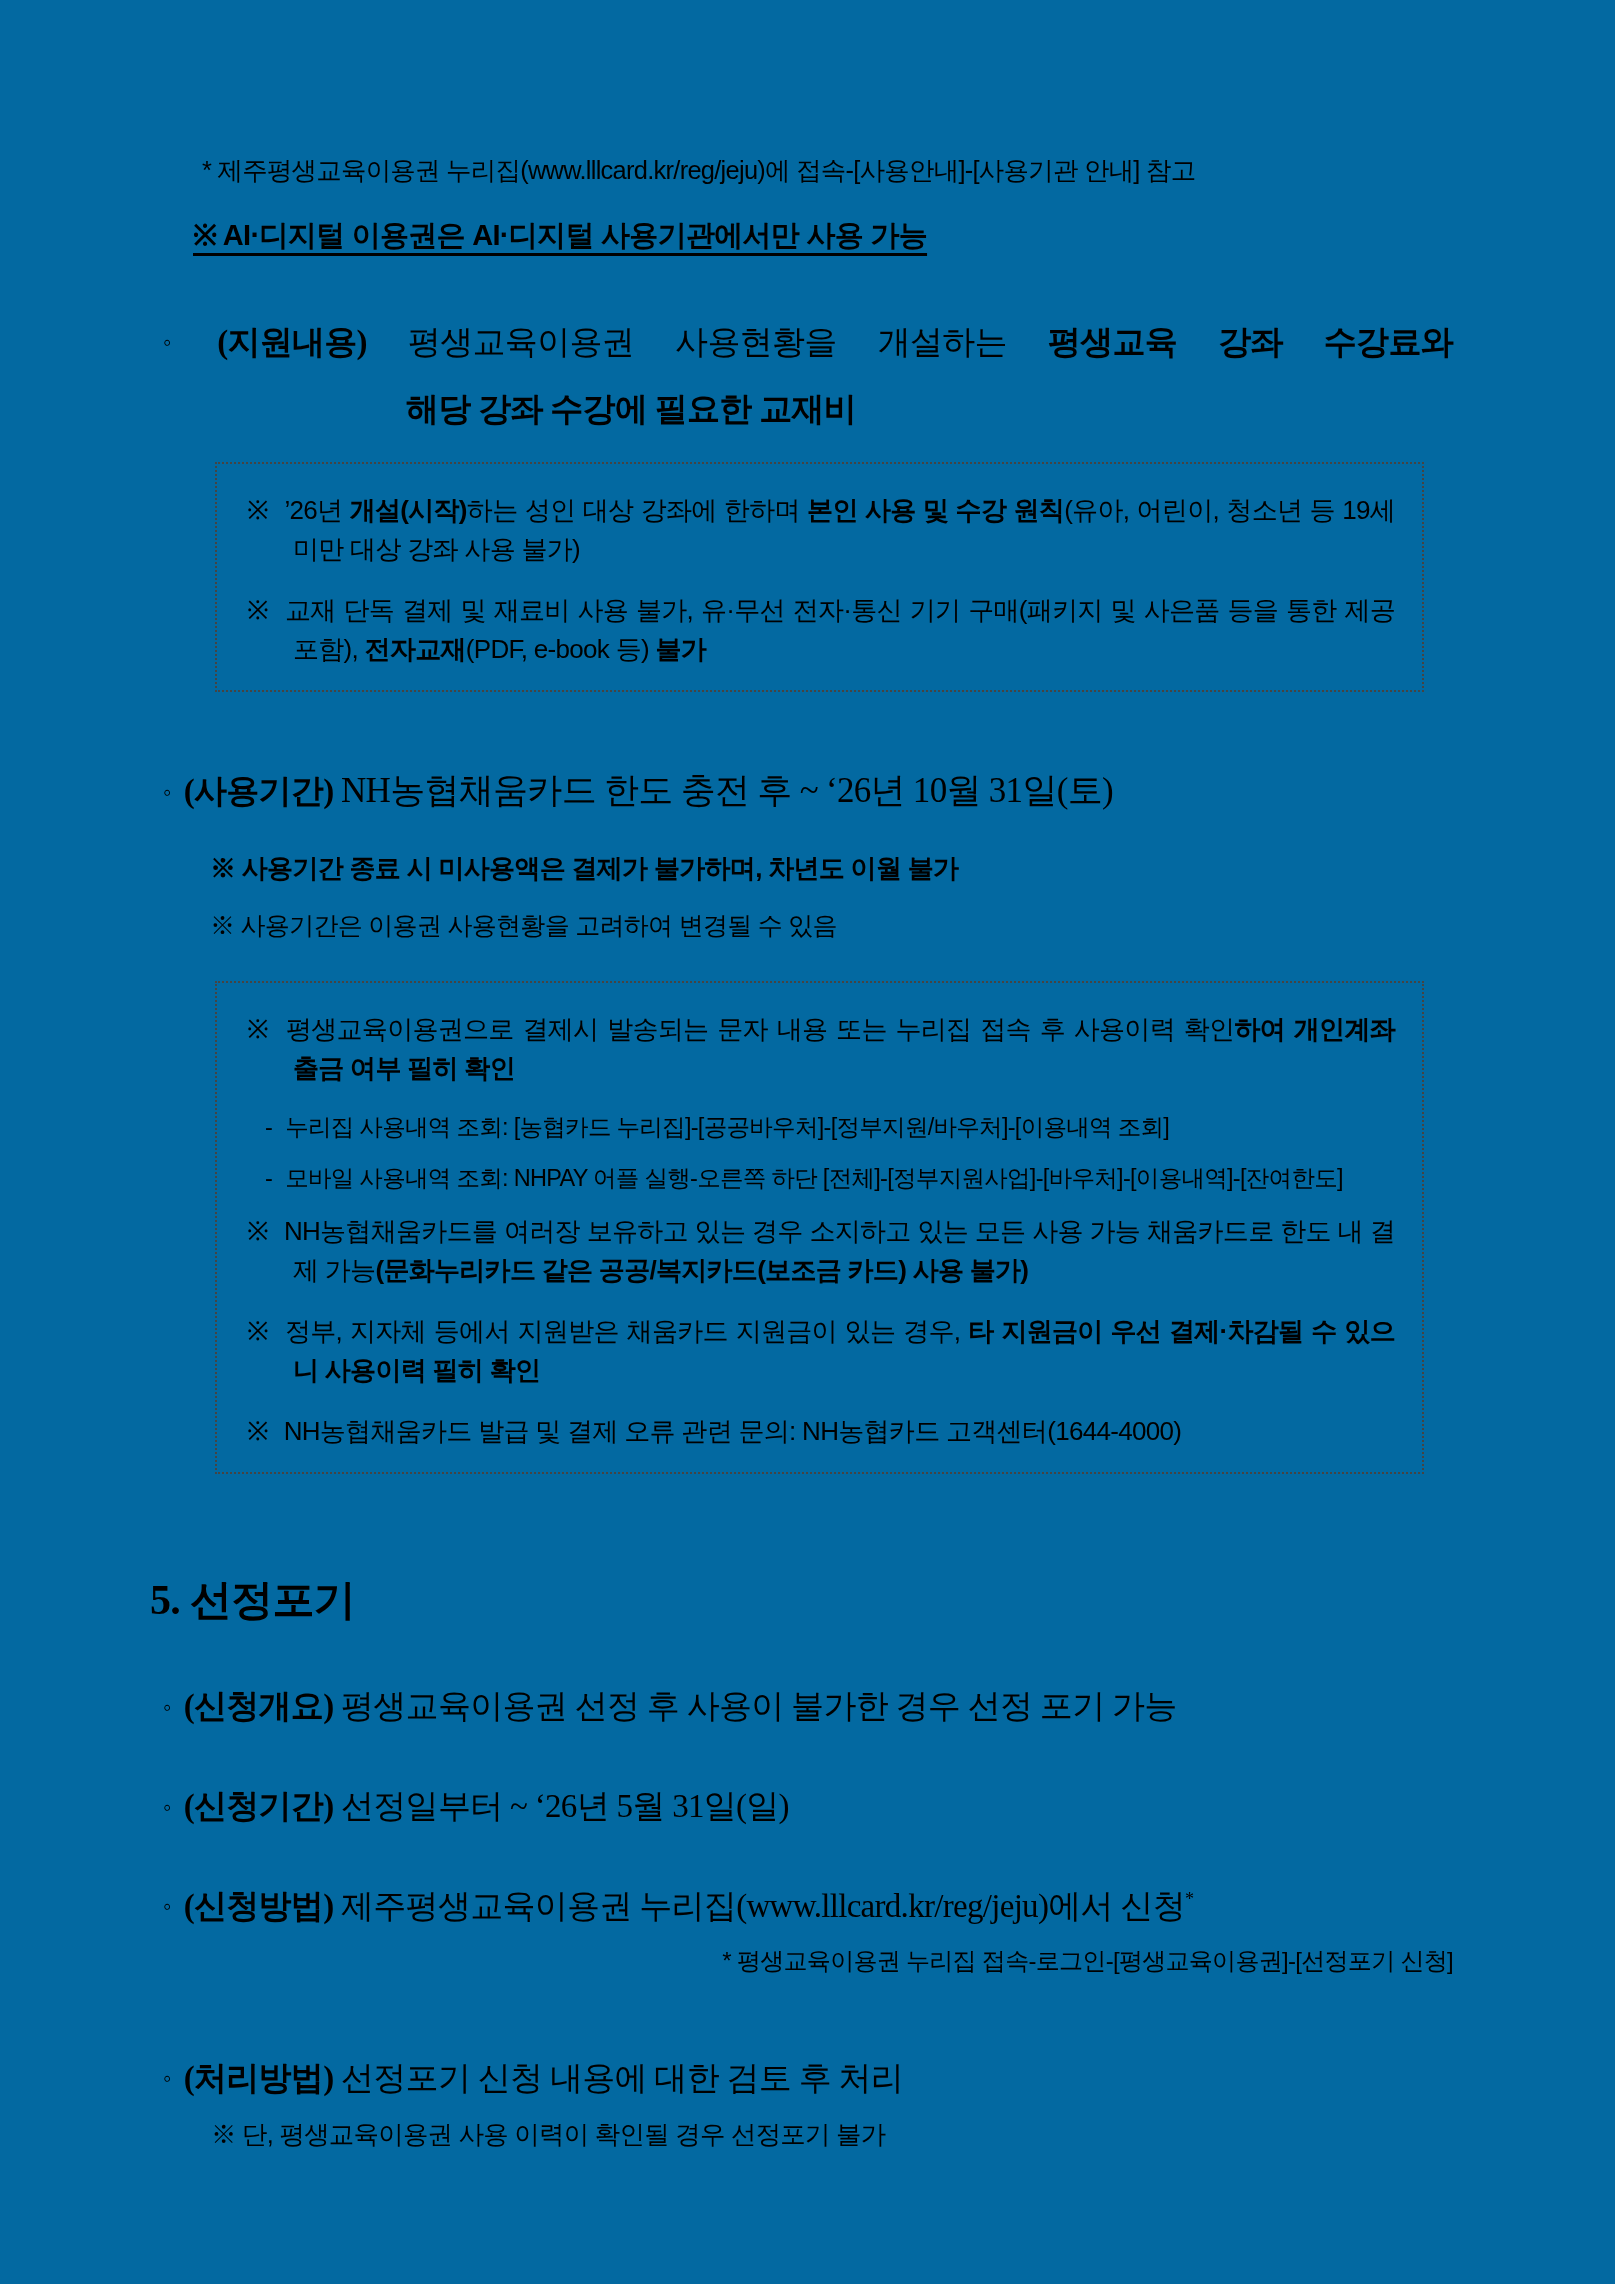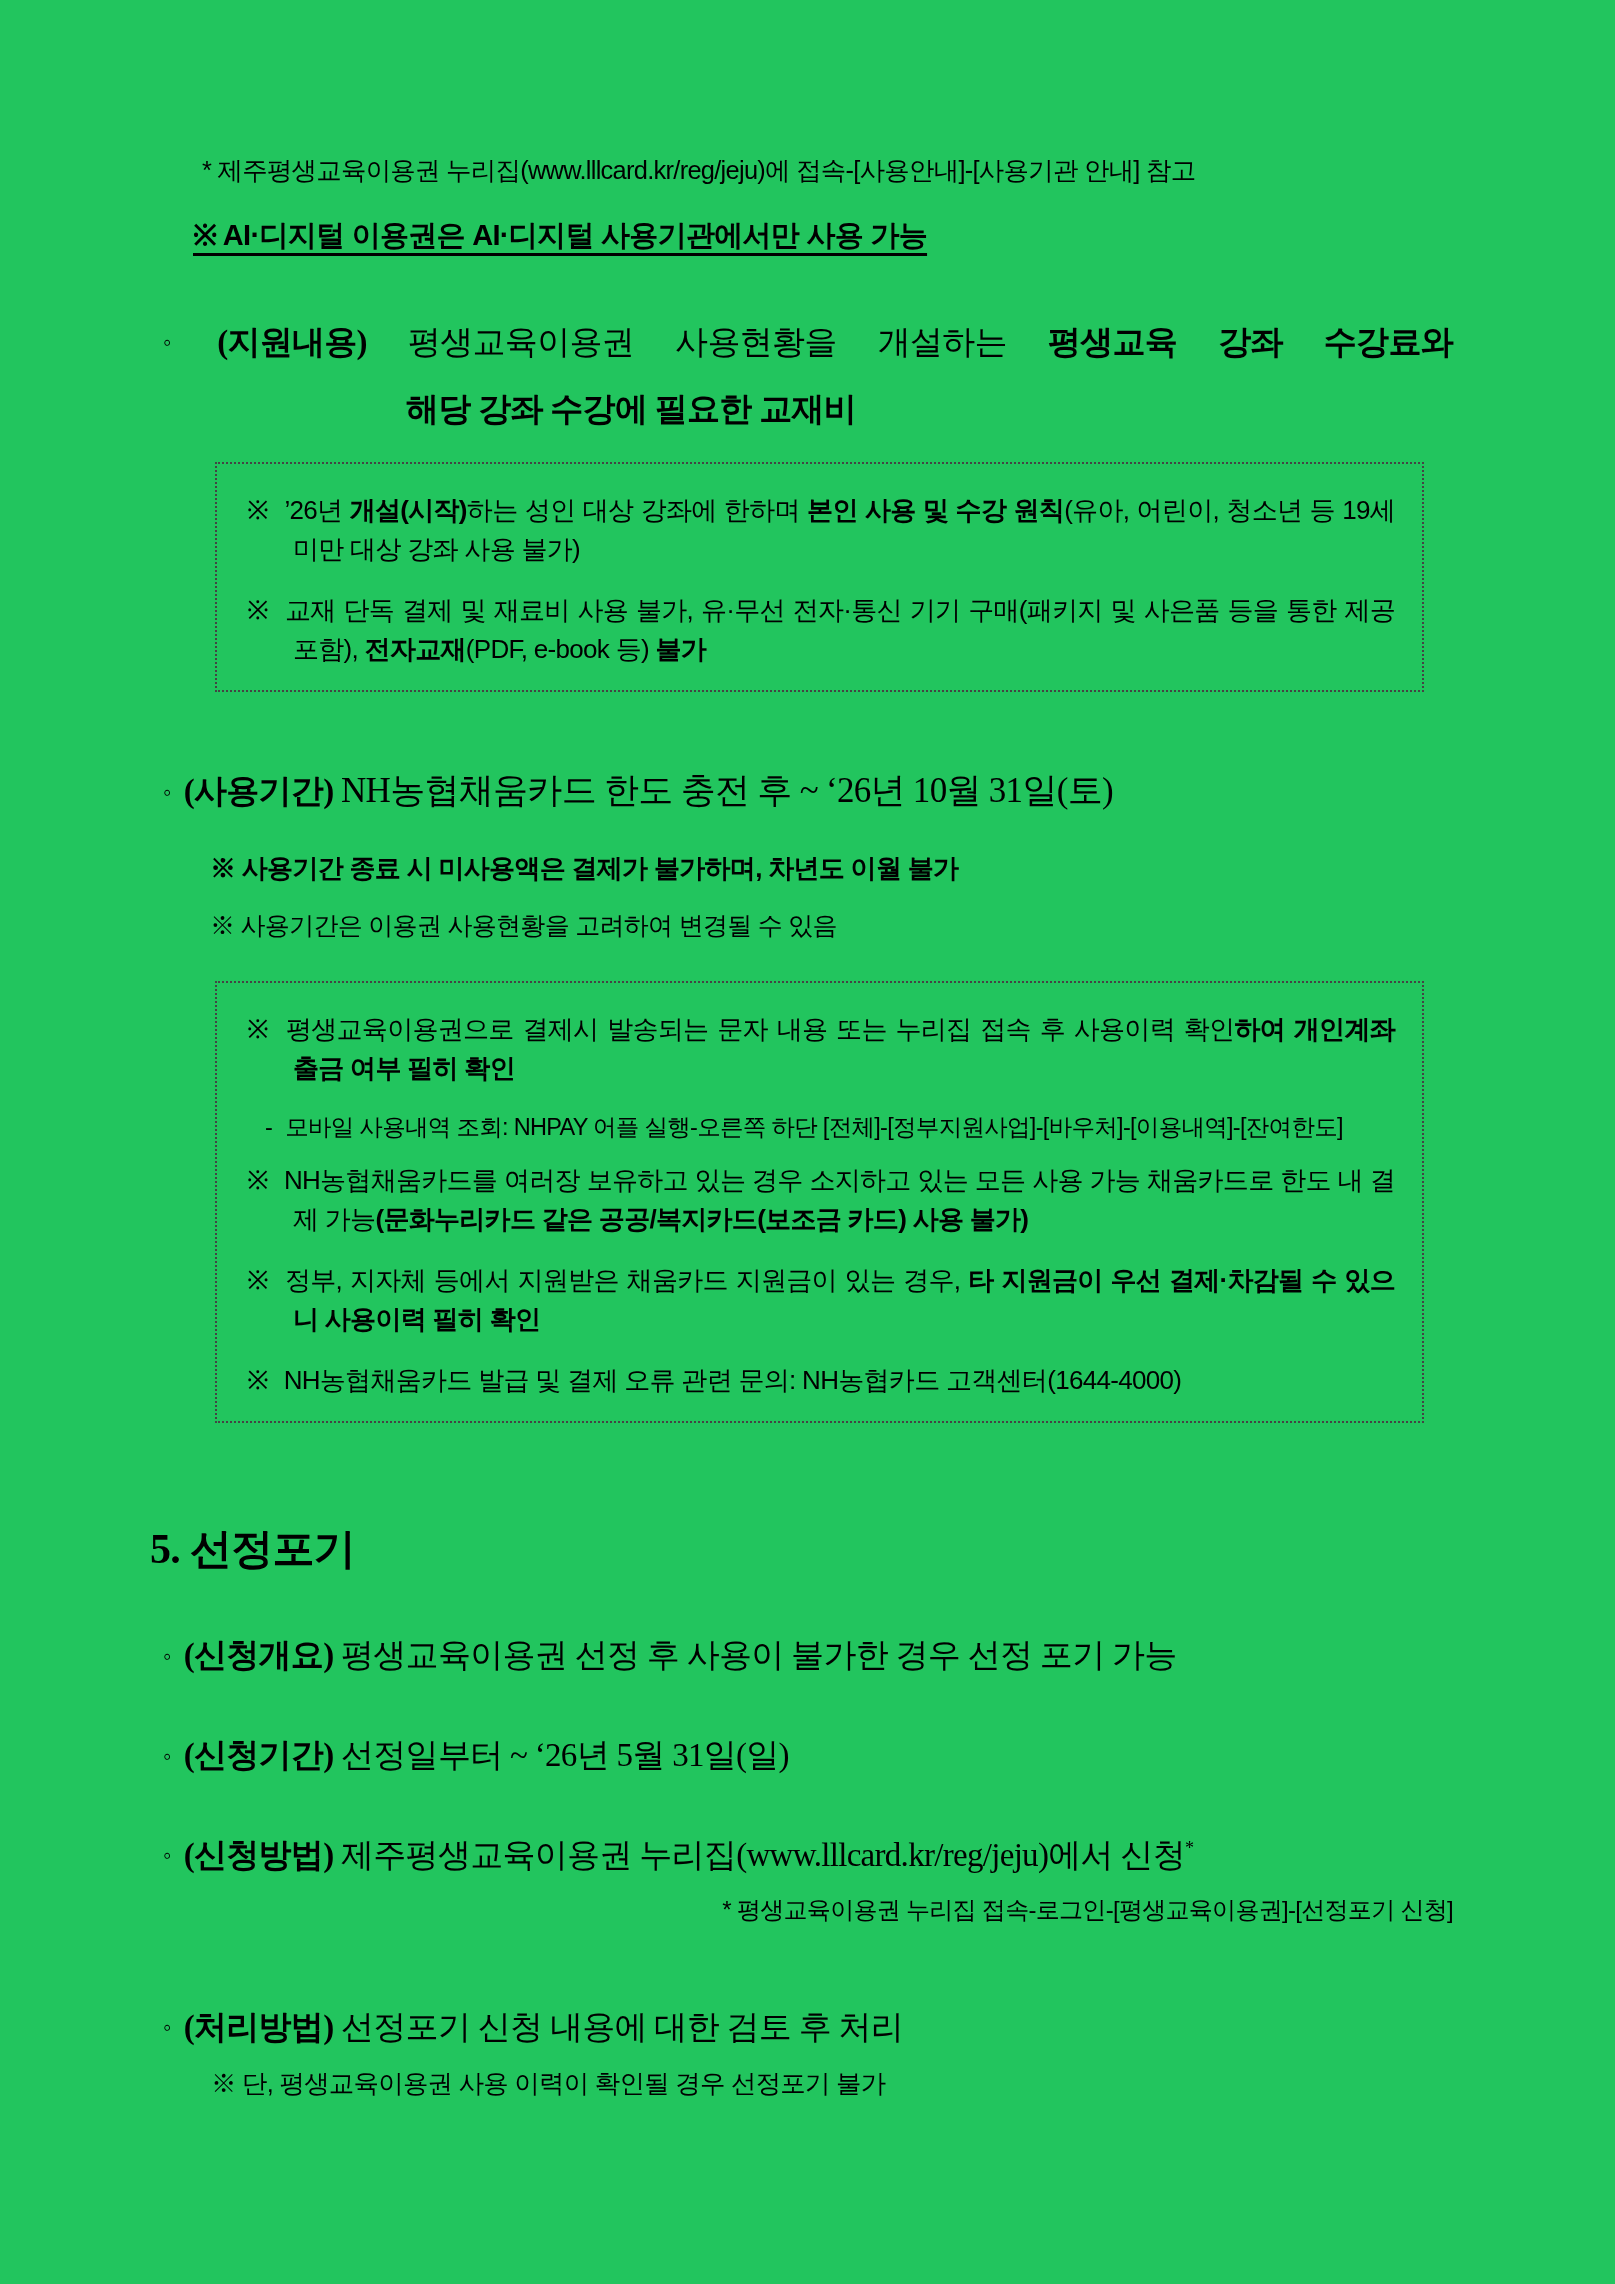--- a/index.html
+++ b/index.html
@@ -1,17 +1,17 @@
 <!DOCTYPE html>
 <html style="font-size:10.4px"><head>
 <meta charset="utf-8">
 <style>
   html,body{margin:0;padding:0;background:#ffffff;}
   .page{
-    width:1616px;height:2284px;background:#22c55e;color:#000;
+    width:1616px;height:2284px;background:#0369a1;color:#000;
     box-sizing:border-box;padding:154px 163px 0 150px;
     font-family:"Liberation Sans",sans-serif;
     position:relative;overflow:hidden;
   }
   
   .note-site{font-size:25.4px;margin:0 0 0 52px;letter-spacing:-0.7px;}
   .note-ai{font-size:29px;font-weight:bold;margin:26px 0 0 43px;letter-spacing:-0.7px;}
   .note-ai .u{text-decoration:underline;text-decoration-thickness:2.6px;text-underline-offset:7.8px;}
   
   .h-item{font-family:"Liberation Serif",serif;font-size:33px;margin:65px 0 0 13px;line-height:1.3;letter-spacing:-0.7px;}
@@ -64,20 +64,21 @@
     <p class="bx"><span class="mk">※</span><span>교재 단독 결제 및 재료비 사용 불가, 유·무선 전자·통신 기기 구매(패키지 및 사은품 등을 통한 제공 포함), </span><span class="b">전자교재</span><span>(PDF, e-book 등) </span><span class="b">불가</span></p>
   </div>
 
   <div class="h-item" style="margin-top:76px;"><span class="bullet">◦</span><span class="h-label">(사용기간)</span> <span style="font-size:35px;">NH농협채움카드 한도 충전 후 ~ ‘26년 10월 31일(토)</span></div>
 
   <p class="usage-note-bold">※ 사용기간 종료 시 미사용액은 결제가 불가하며, 차년도 이월 불가</p>
   <p class="usage-note">※ 사용기간은 이용권 사용현황을 고려하여 변경될 수 있음</p>
 
   <div class="dotted-box" style="margin-top:39px;">
     <p class="bx"><span class="mk">※</span><span>평생교육이용권으로 결제시 발송되는 문자 내용 또는 누리집 접속 후 사용이력 확인</span><span class="b">하여 개인계좌 출금 여부 필히 확인</span></p>
+    <p class="bx-sub"><span class="dash">-</span><span>누리집 사용내역 조회: [농협카드 누리집]-[공공바우처]-[정부지원/바우처]-[이용내역 조회]</span></p>
     <p class="bx-sub"><span class="dash">-</span><span>모바일 사용내역 조회: NHPAY 어플 실행-오른쪽 하단 [전체]-[정부지원사업]-[바우처]-[이용내역]-[잔여한도]</span></p>
     <p class="bx"><span class="mk">※</span><span>NH농협채움카드를 여러장 보유하고 있는 경우 소지하고 있는 모든 사용 가능 채움카드로 한도 내 결제 가능</span><span class="b">(문화누리카드 같은 공공/복지카드(보조금 카드) 사용 불가)</span></p>
     <p class="bx"><span class="mk">※</span><span>정부, 지자체 등에서 지원받은 채움카드 지원금이 있는 경우, </span><span class="b">타 지원금이 우선 결제·차감될 수 있으니 사용이력 필히 확인</span></p>
     <p class="bx"><span class="mk">※</span><span>NH농협채움카드 발급 및 결제 오류 관련 문의: NH농협카드 고객센터(1644-4000)</span></p>
   </div>
 
   <h2 class="sec-title">5. 선정포기</h2>
 
   <div class="s-item"><span class="bullet">◦</span><span class="h-label">(신청개요)</span> <span>평생교육이용권 선정 후 사용이 불가한 경우 선정 포기 가능</span></div>
 

